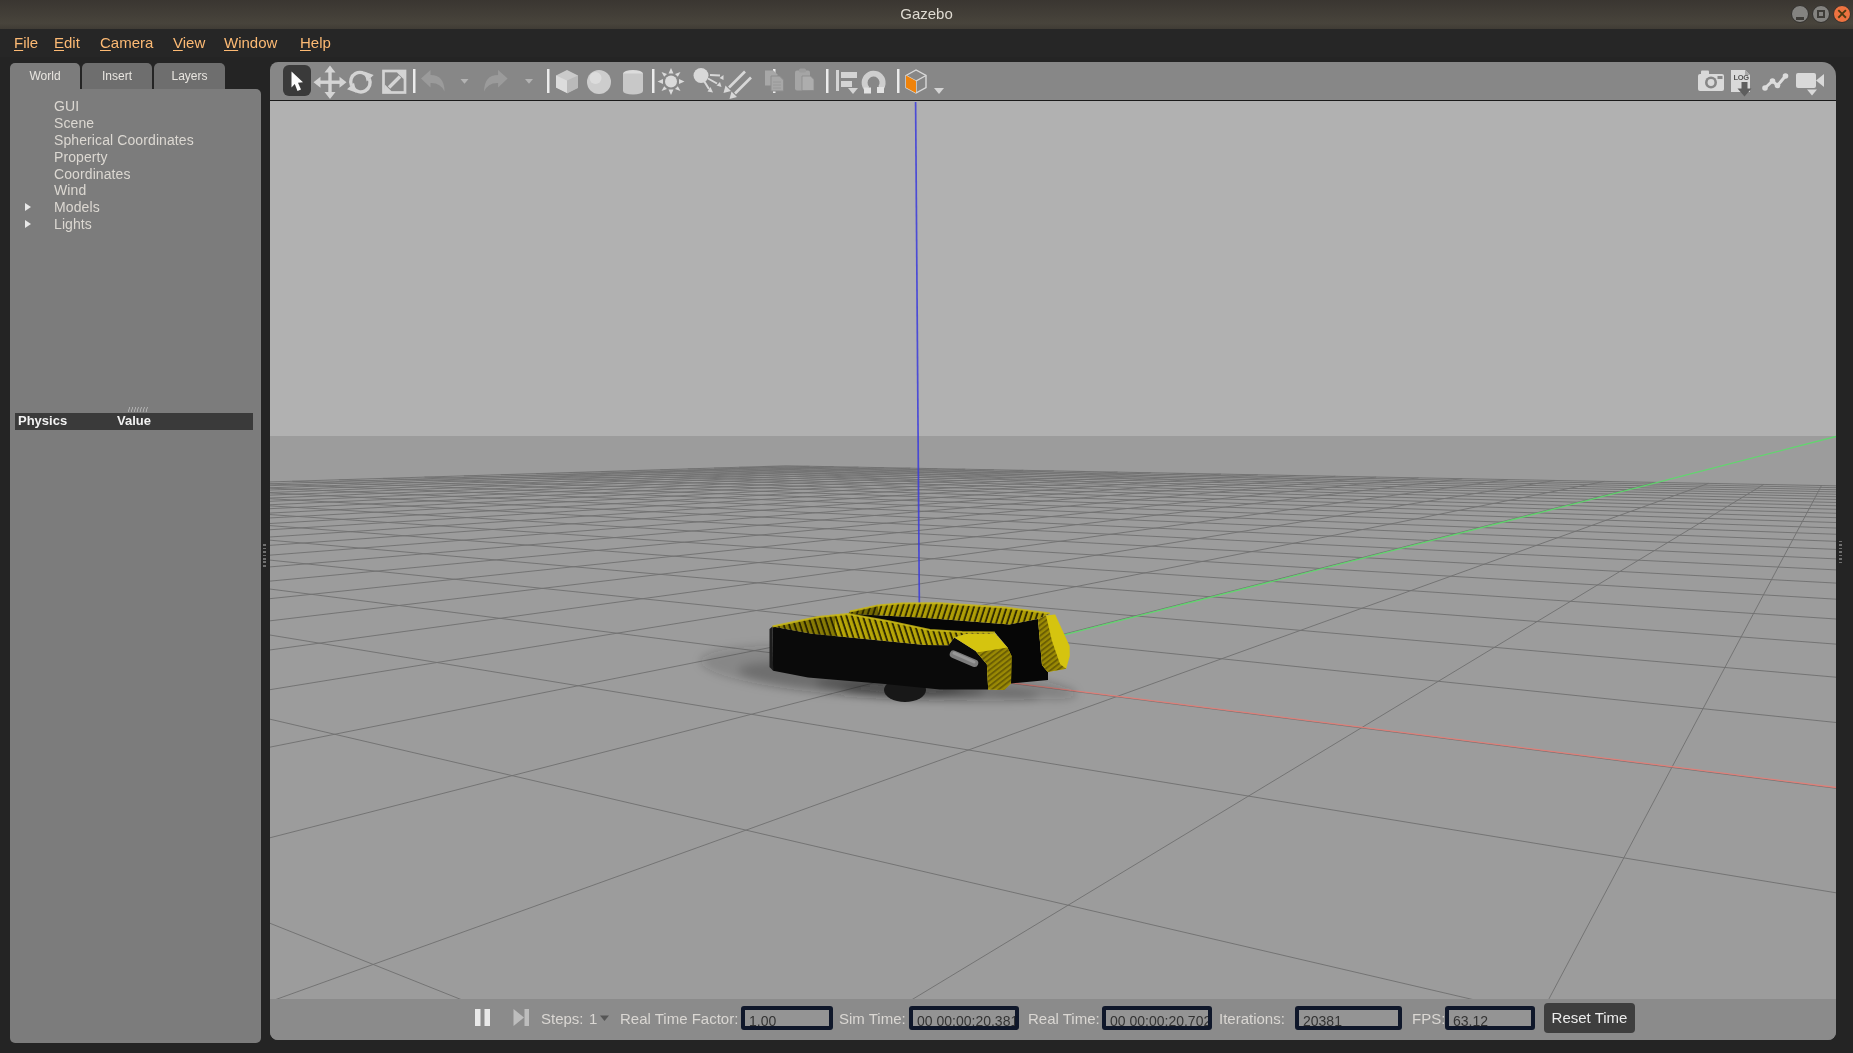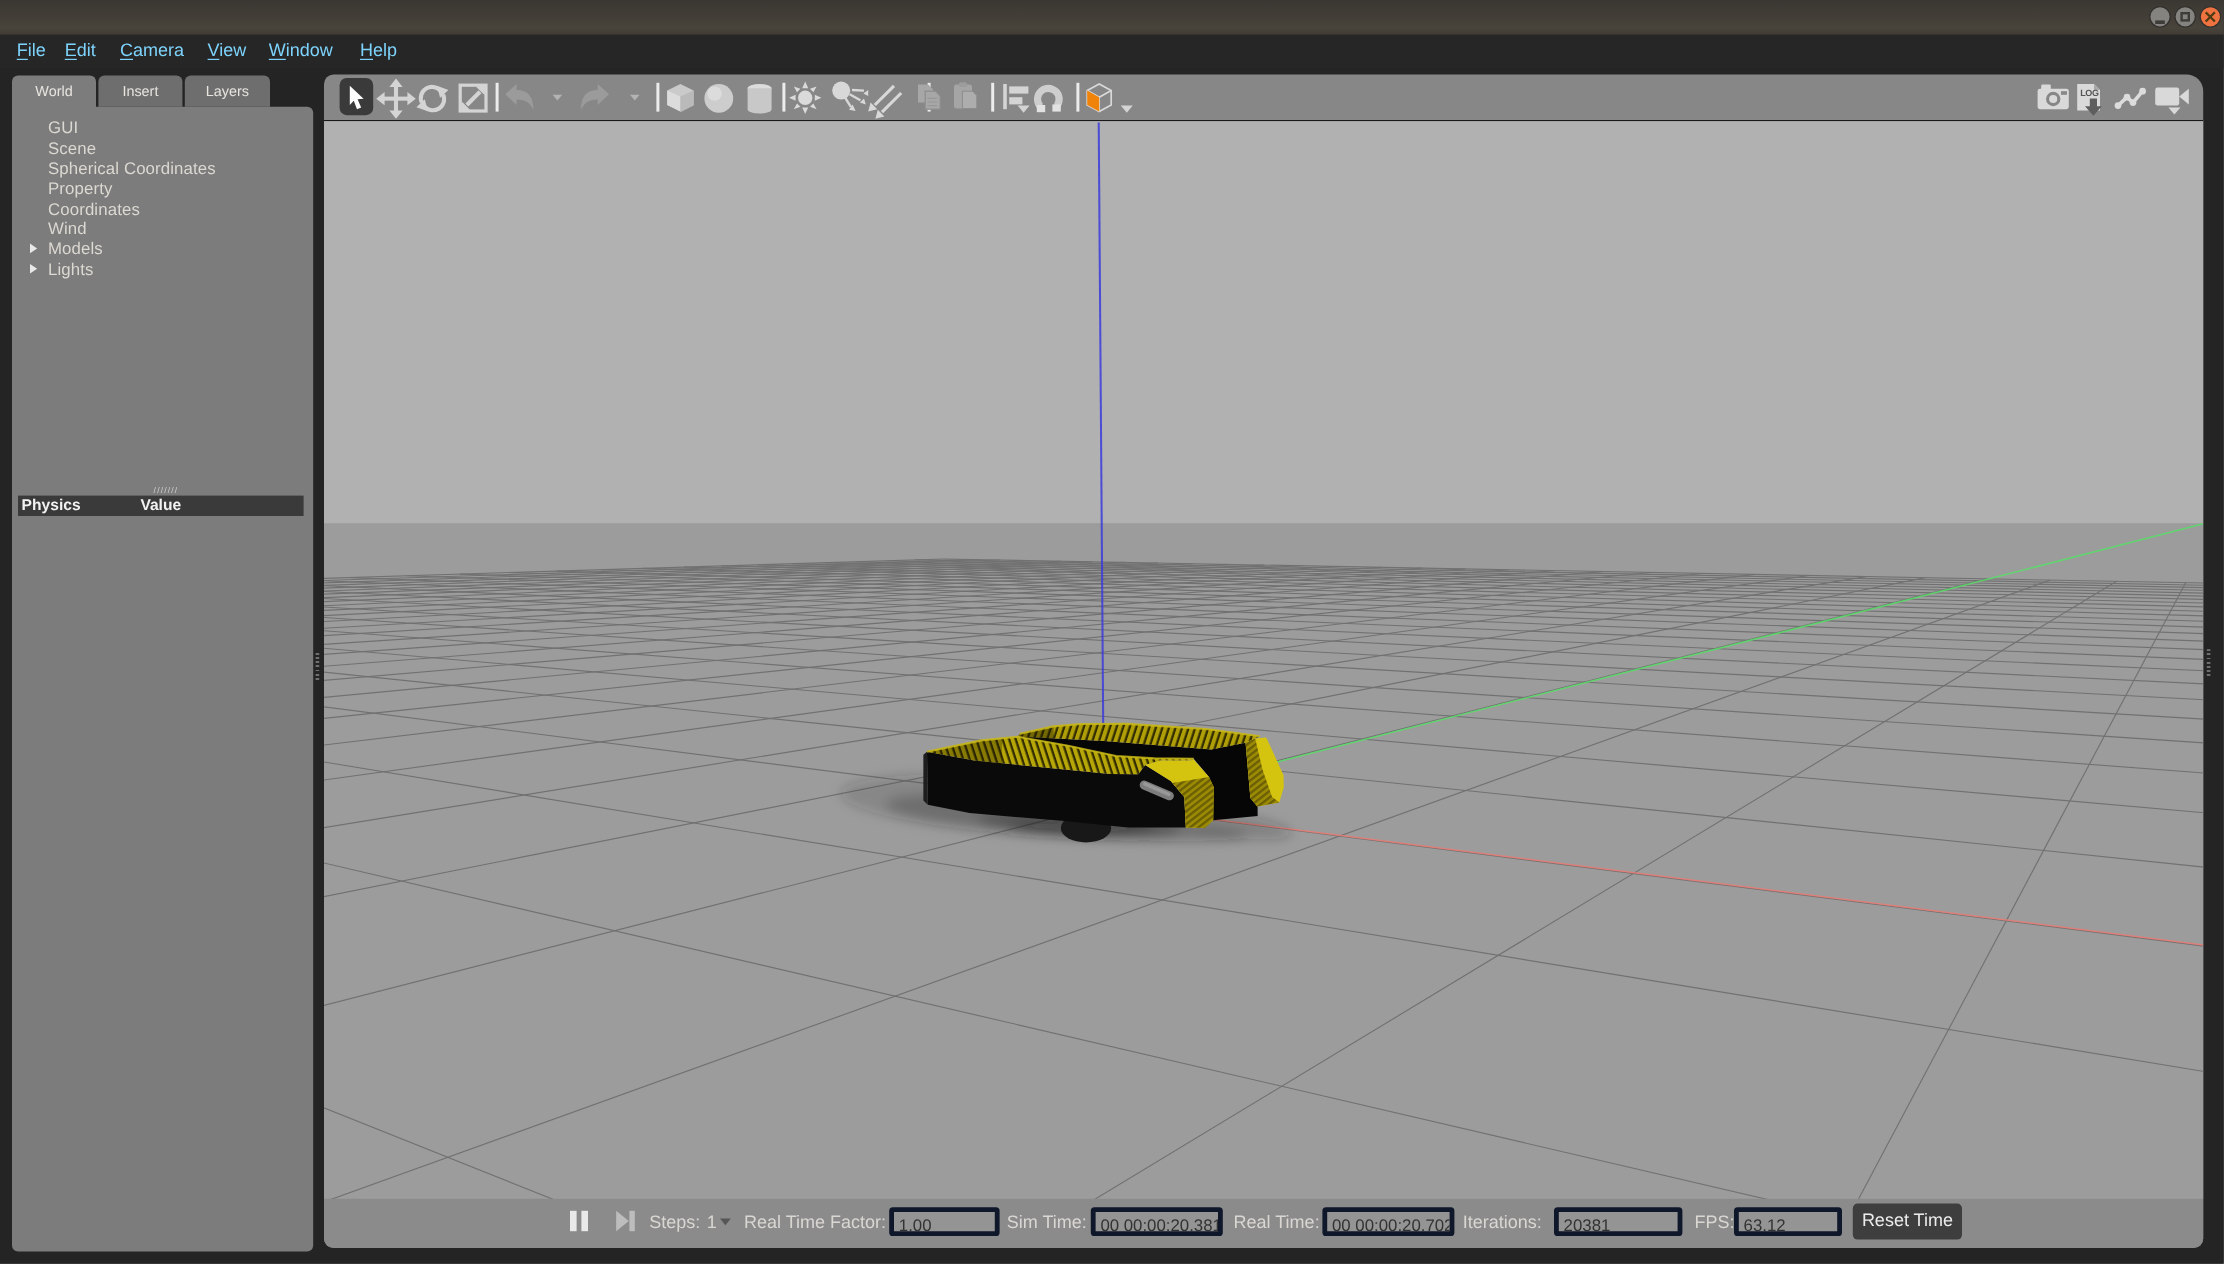--- a/index.html
+++ b/index.html
@@ -1,34 +1,35 @@
 <!DOCTYPE html>
 <html><head><meta charset="utf-8"><style>
 *{margin:0;padding:0;box-sizing:border-box}
 html,body{width:1853px;height:1053px;overflow:hidden;background:#242424;font-family:"Liberation Sans",sans-serif;}
 .titlebar{position:absolute;left:0;top:0;width:1853px;height:29px;background:linear-gradient(#3a3631,#48443c 80%,#403c35);}
 .title{position:absolute;left:0;right:0;top:5px;text-align:center;color:#dfdbd2;font-size:15px;}
 .winbtn{position:absolute;top:5px;width:18px;height:18px;border-radius:50%;}
 .menubar{position:absolute;left:0;top:29px;width:1853px;height:28px;background:#262626;}
-.menubar span{position:absolute;top:5px;color:#7dd3fc;font-size:15px;}
+.menubar span{position:absolute;top:5px;color:#fdba74;font-size:15px;}
 .menubar u{text-decoration-thickness:1px;text-underline-offset:2px;}
 .tab{position:absolute;color:#e8e5e0;font-size:12px;text-align:center;border-radius:5px 5px 0 0;background:#6e6e6e;height:26px;line-height:26px;}
 .panel{position:absolute;left:10px;top:89px;width:251px;height:954px;background:#7c7c7c;border-radius:0 5px 5px 5px;}
 .tree{position:absolute;left:0;top:9px;width:100%;}
-.tree div{position:relative;height:16.9px;line-height:17px;color:#dcd8d2;font-size:14px;letter-spacing:0.1px;padding-left:30px;}
+.tree div{position:relative;height:16.9px;line-height:17px;color:#dcd8d2;font-size:14px;letter-spacing:0.1px;padding-left:44px;}
 .tree .arr{position:absolute;left:15px;top:4px;width:0;height:0;border-left:6.5px solid #e8e8e8;border-top:4.5px solid transparent;border-bottom:4.5px solid transparent;}
 .prophead{position:absolute;left:5px;top:324px;width:238px;height:17px;background:#3a3a3a;color:#f2f2f2;font-size:13px;font-weight:bold;}
 .viewport{position:absolute;left:270px;top:62px;width:1566px;height:978px;background:#878787;border-radius:8px 14px 8px 8px;}
 .toolbar{position:absolute;left:0;top:0;width:100%;height:38px;}
 .render{position:absolute;left:0;top:38px;width:1566px;height:899px;background:#b1b1b1;border-top:1px solid #1a1a1a;}
 .statusbar{position:absolute;left:0;top:937px;width:1566px;height:41px;background:#8b8b8b;border-radius:0 0 8px 8px;font-size:15px;color:#dad7d3;}
 .statusbar .lbl{position:absolute;top:11px;white-space:nowrap;}
 .vbox{position:absolute;top:7px;height:24px;background:#949494;border:4px solid #0f172a;border-radius:3px;color:#333;font-size:14px;line-height:22px;padding-left:4px;white-space:nowrap;overflow:hidden;}
 </style></head><body>
 <div class="titlebar">
+  <div class="title">Gazebo</div>
   <div class="winbtn" style="right:44px;background:#848380;border:1px solid #33312e">
       <div style="position:absolute;left:4px;top:11px;width:8px;height:3px;background:#3e3c38"></div>
     </div>
   <div class="winbtn" style="right:23px;background:#848380;border:1px solid #33312e">
       <div style="position:absolute;left:4px;top:4px;width:8px;height:8px;border:2px solid #3e3c38"></div>
     </div>
   <div class="winbtn" style="right:2px;background:#ee7340;border:1px solid #33312e;color:#4d3a12;font-weight:bold;font-size:14px;text-align:center;line-height:17px">✕</div>
 </div>
 <div class="menubar">
   <span style="left:14px"><u>F</u>ile</span>

